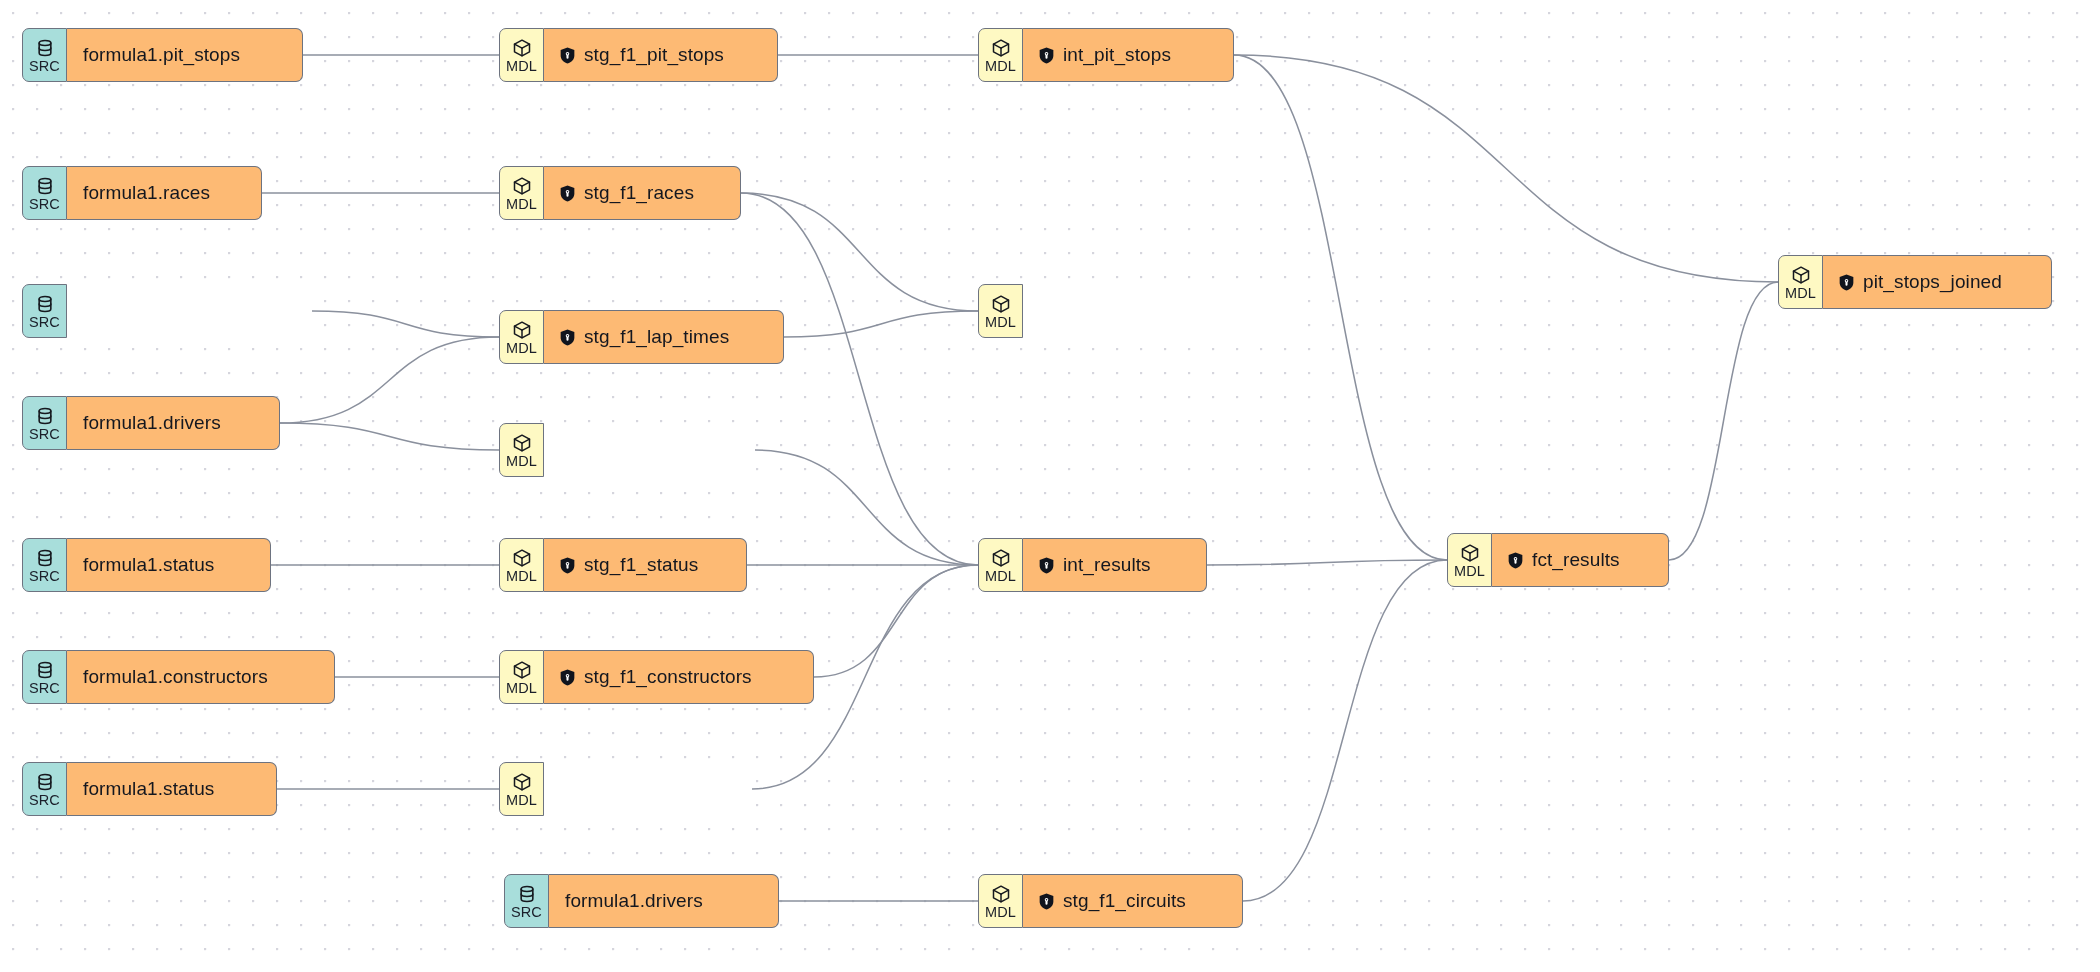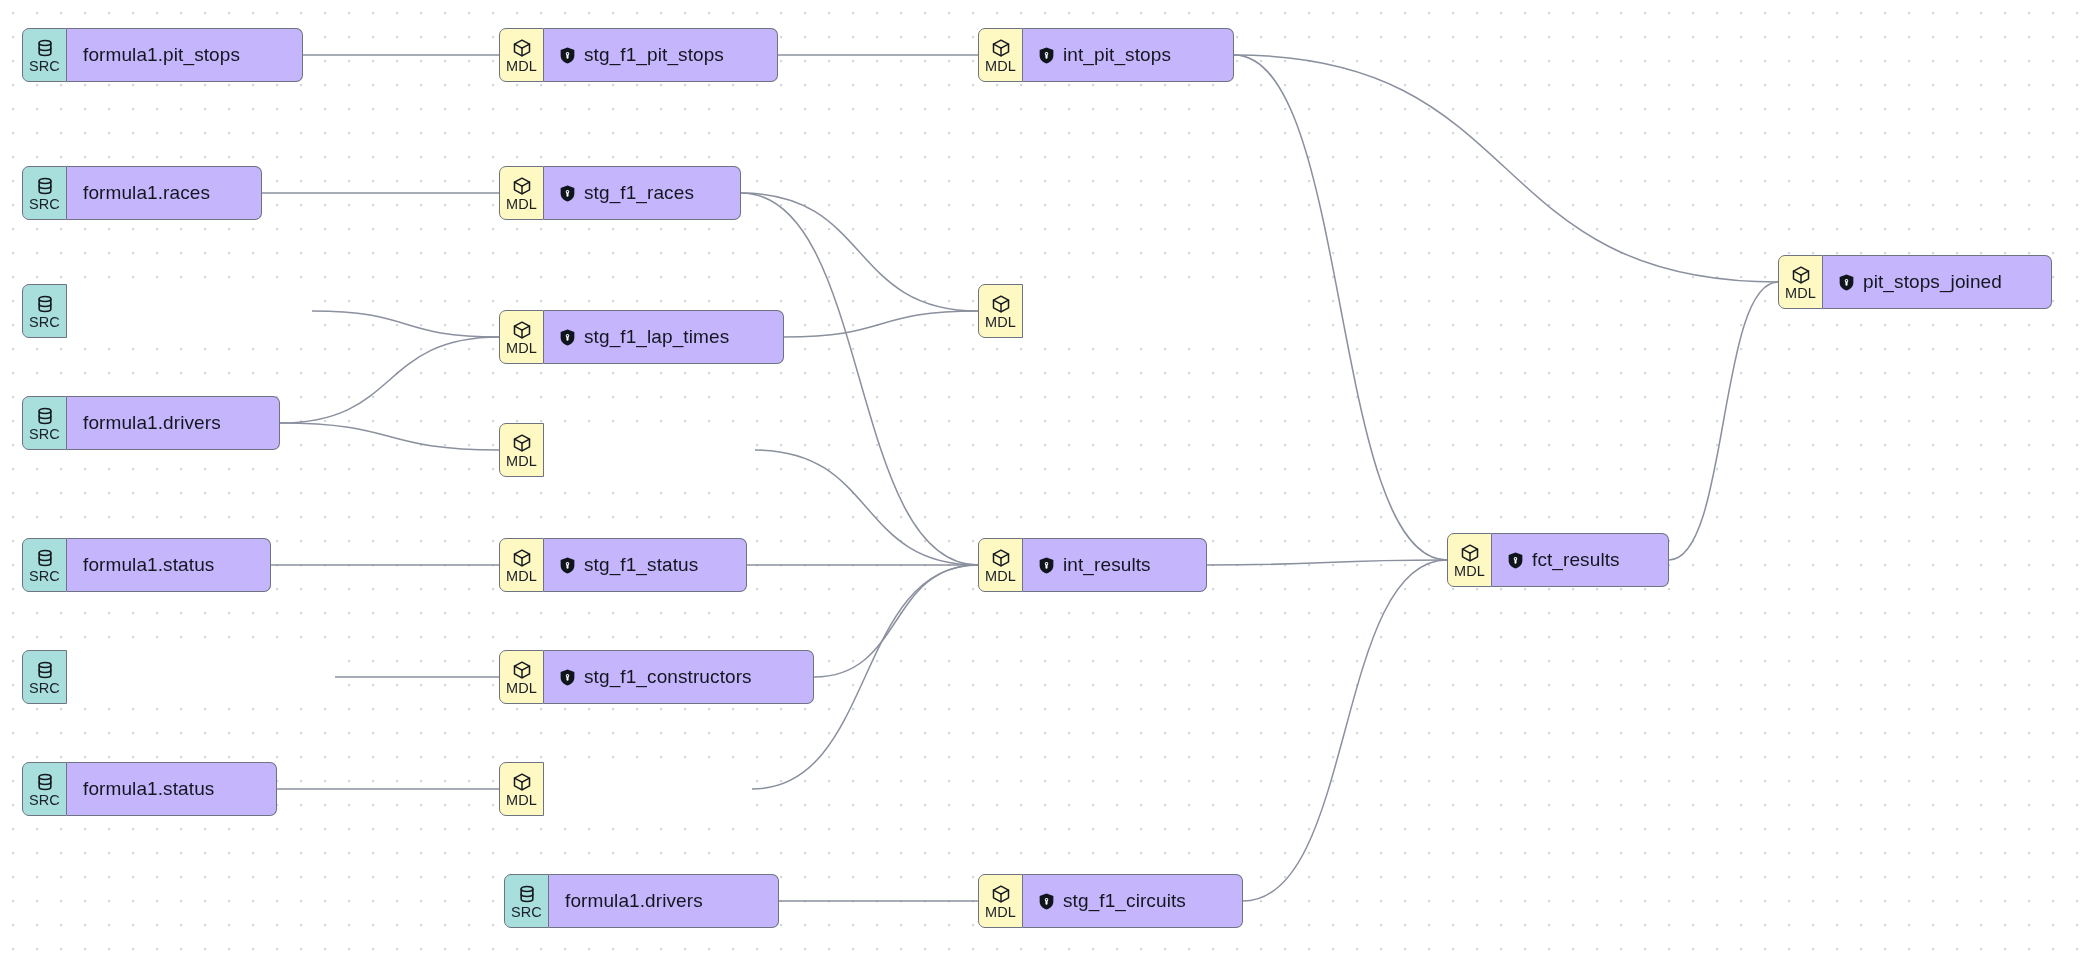--- a/index.html
+++ b/index.html
@@ -64,21 +64,21 @@
   .body {
     flex: 1 1 auto;
     border: 1.4px solid #6d7380;
     border-left: none;
     border-radius: 0 7px 7px 0;
     box-sizing: border-box;
     display: flex;
     align-items: center;
     padding: 0 16px;
     gap: 9px;
-    background: #c4b5fd;
+    background: #fdba74;
   }
   .body .label {
     font-size: 19px;
     color: #14171f;
     white-space: nowrap;
     letter-spacing: 0.1px;
   }
   .shield {
     flex: 0 0 auto;
     display: block;
@@ -191,20 +191,23 @@
         <div class="badge badge-src">
           <span>
             <svg class="glyph" viewBox="0 0 24 24" width="20" height="20" fill="none" stroke="#16191f" stroke-width="1.9" stroke-linecap="round" stroke-linejoin="round">
               <ellipse cx="12" cy="6" rx="7" ry="3"></ellipse>
               <path d="M5 6v12c0 1.66 3.13 3 7 3s7-1.34 7-3V6"></path>
               <path d="M5 12c0 1.66 3.13 3 7 3s7-1.34 7-3"></path>
             </svg>
           </span>
           <span class="btext">SRC</span>
         </div>
+        <div class="body">
+          <span class="label">formula1.constructors</span>
+        </div>
       </div>
       <div class="node" style="left: 22px; top: 762px; width: 255px;">
         <div class="badge badge-src">
           <span>
             <svg class="glyph" viewBox="0 0 24 24" width="20" height="20" fill="none" stroke="#16191f" stroke-width="1.9" stroke-linecap="round" stroke-linejoin="round">
               <ellipse cx="12" cy="6" rx="7" ry="3"></ellipse>
               <path d="M5 6v12c0 1.66 3.13 3 7 3s7-1.34 7-3V6"></path>
               <path d="M5 12c0 1.66 3.13 3 7 3s7-1.34 7-3"></path>
             </svg>
           </span>

